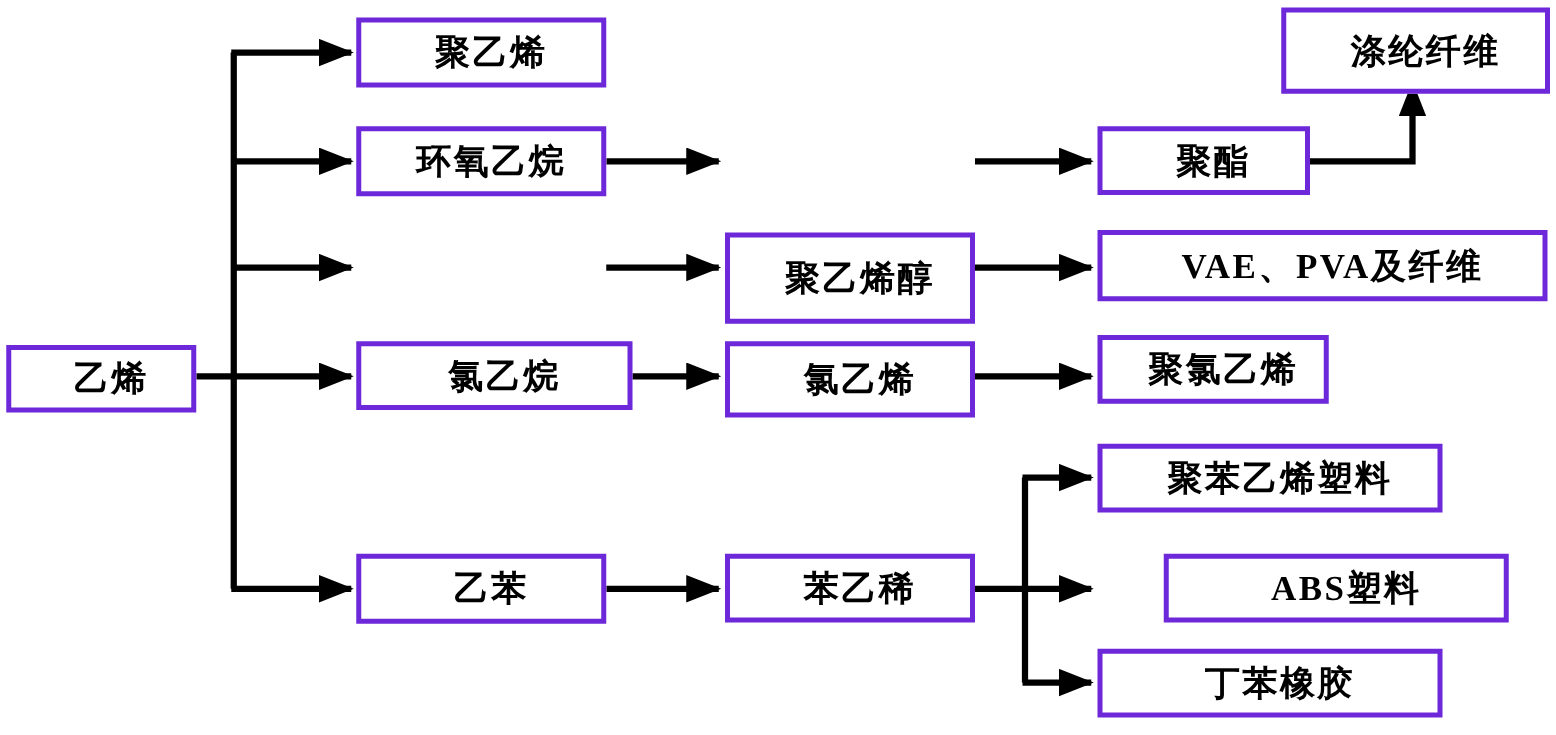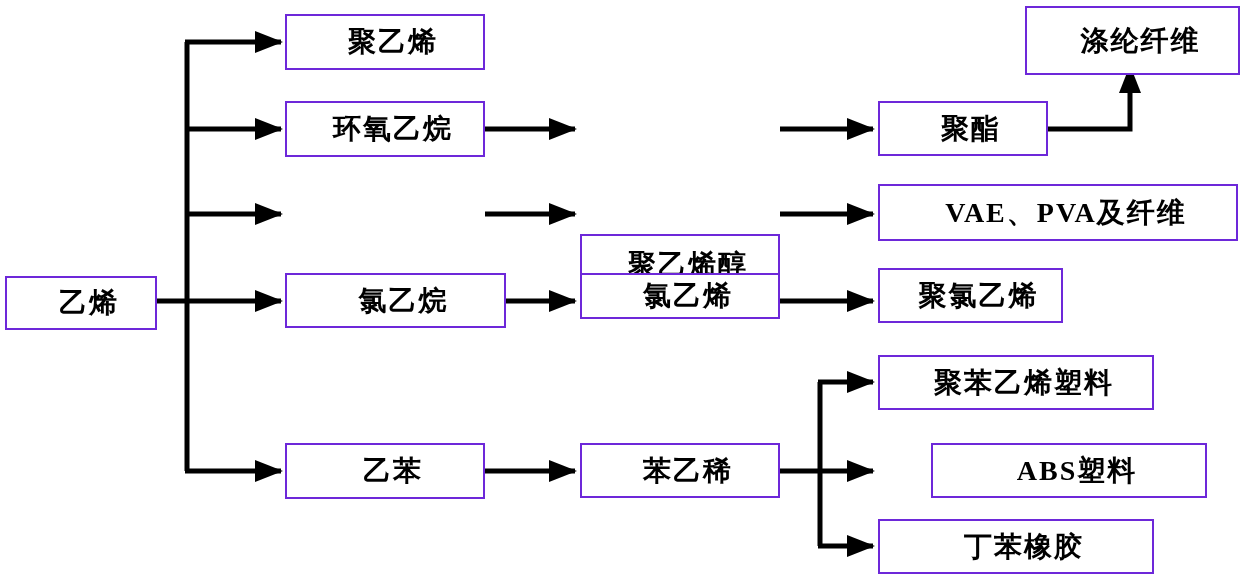--- a/index.html
+++ b/index.html
@@ -12,21 +12,21 @@
     font-family:"Liberation Serif","DejaVu Serif",serif;
   }
   #connectors{
     position:absolute;
     left:0;top:0;
     width:1245px;height:588px;
   }
   .node{
     position:absolute;
     box-sizing:border-box;
-    border:2px solid #6d28d9;
+    border:4px solid #6d28d9;
     background:#ffffff;
     display:flex;
     align-items:center;
     justify-content:center;
     font-size:28px;
     font-weight:bold;
     color:#000000;
     letter-spacing:2px;
     white-space:nowrap;
     padding-left:16px;
@@ -71,22 +71,22 @@
     </g>
   </svg>
 
   <div class="node" style="left:5px;top:276px;width:152px;height:54px;">乙烯</div>
 
   <div class="node" style="left:285px;top:14px;width:200px;height:56px;">聚乙烯</div>
   <div class="node" style="left:285px;top:101px;width:200px;height:56px;">环氧乙烷</div>
   <div class="node" style="left:285px;top:273px;width:221px;height:55px;">氯乙烷</div>
   <div class="node" style="left:285px;top:443px;width:200px;height:56px;">乙苯</div>
 
-  <div class="node" style="left:580px;top:186px;width:200px;height:62px;margin-top:48px;">聚乙烯醇</div>
-  <div class="node" style="left:580px;top:273px;width:200px;height:46px;">氯乙烯</div>
+  <div class="node" style="left:580px;top:186px;width:200px;height:73px;">聚乙烯醇</div>
+  <div class="node" style="left:580px;top:273px;width:200px;height:61px;">氯乙烯</div>
   <div class="node" style="left:580px;top:443px;width:200px;height:55px;">苯乙稀</div>
 
   <div class="node" style="left:878px;top:101px;width:170px;height:55px;">聚酯</div>
   <div class="node" style="left:878px;top:184px;width:360px;height:57px;">VAE、PVA及纤维</div>
   <div class="node" style="left:878px;top:268px;width:185px;height:55px;">聚氯乙烯</div>
   <div class="node" style="left:878px;top:355px;width:276px;height:55px;">聚苯乙烯塑料</div>
   <div class="node" style="left:931px;top:443px;width:276px;height:55px;">ABS塑料</div>
   <div class="node" style="left:878px;top:519px;width:276px;height:55px;">丁苯橡胶</div>
 
   <div class="node" style="left:1025px;top:6px;width:215px;height:69px;">涤纶纤维</div>

